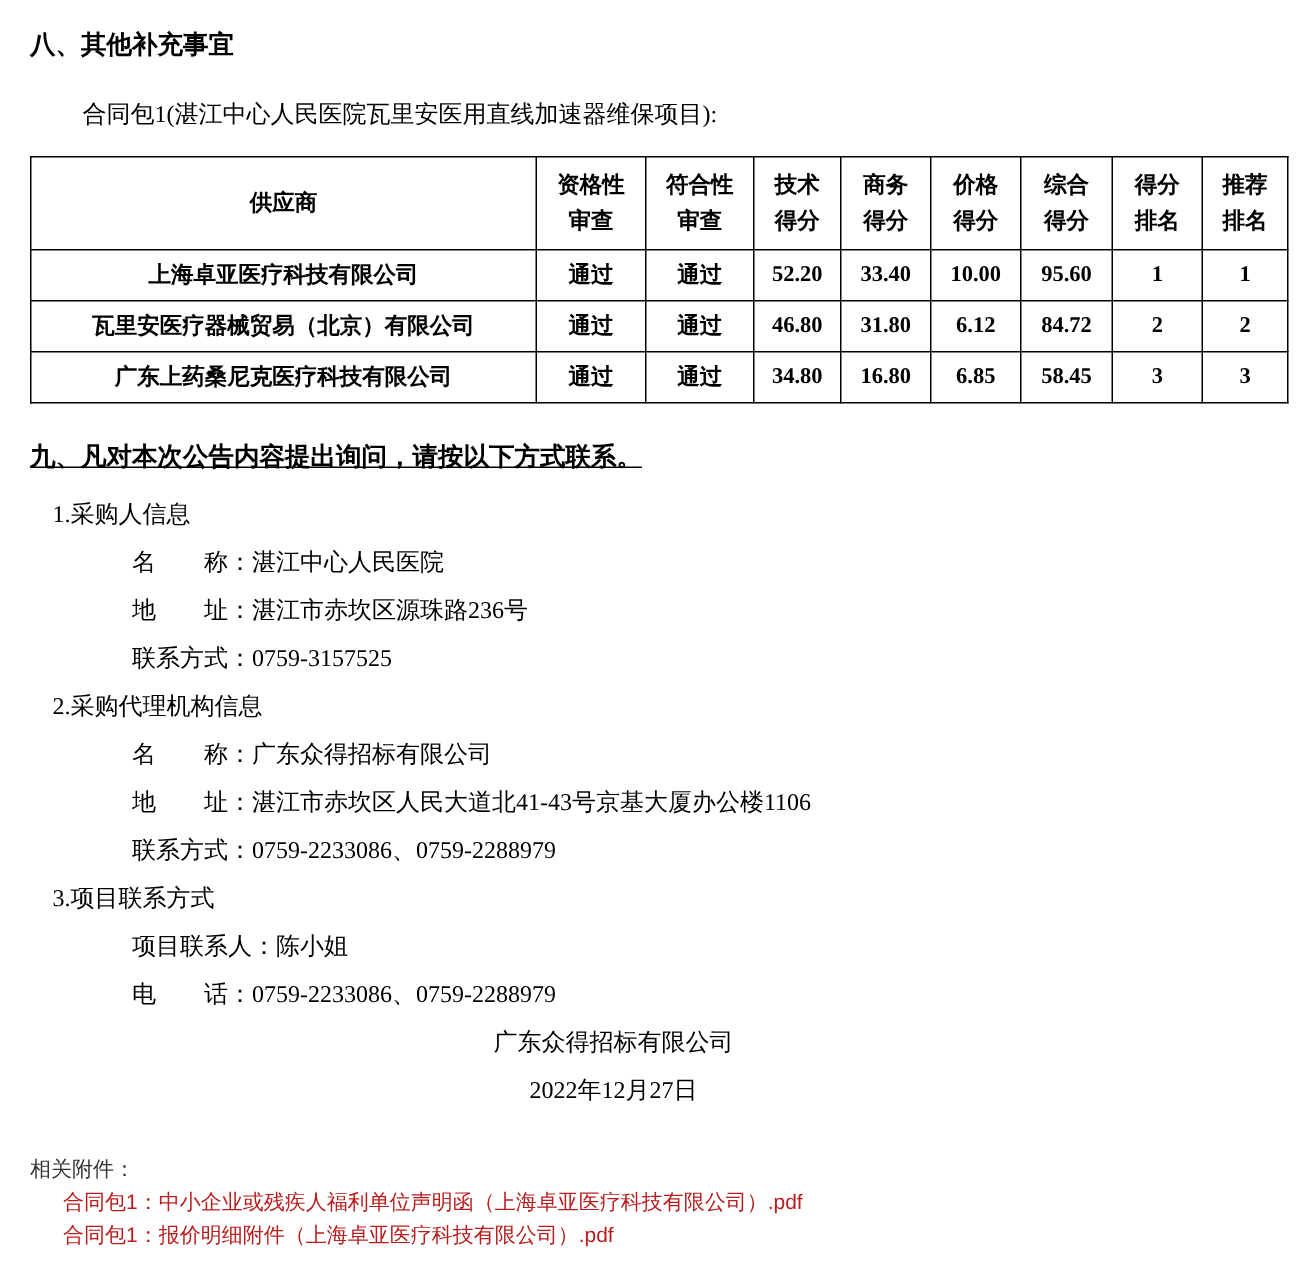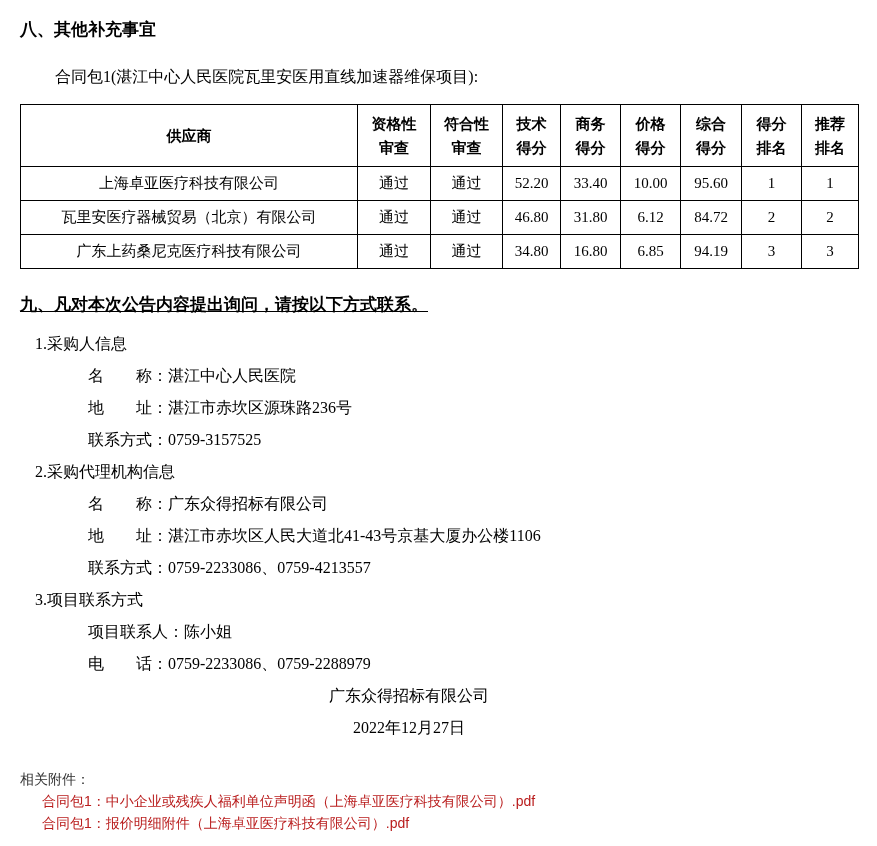--- a/index.html
+++ b/index.html
@@ -26,21 +26,21 @@
   }
   table.eval th, table.eval td {
     border: 1px solid #000000;
     text-align: center; vertical-align: middle;
     font-size: 15px; overflow: hidden; padding: 0 2px;
   }
   table.eval th {
     height: 62px; font-weight: bold;
     white-space: pre-line; line-height: 24px;
   }
-  table.eval td { height: 34px; font-weight: normal; }
+  table.eval td { height: 34px; font-weight: bold; }
 
   .s9 { margin-top: 26px; text-decoration: underline; }
 
   .contacts { margin-top: 14px; }
   .c-line { font-size: 16px; line-height: 32px; }
   .lvl1 { margin-left: 15px; }
   .lvl2 { margin-left: 68px; }
 
   .signature { text-align: center; font-size: 16px; line-height: 32px; }
 
@@ -120,39 +120,39 @@
         <td>2</td>
         <td>2</td>
       </tr>
       <tr>
         <td>广东上药桑尼克医疗科技有限公司</td>
         <td>通过</td>
         <td>通过</td>
         <td>34.80</td>
         <td>16.80</td>
         <td>6.85</td>
-        <td>94.19</td>
+        <td>58.45</td>
         <td>3</td>
         <td>3</td>
       </tr>
     </tbody>
   </table>
 
   <div class="sec-title s9">九、凡对本次公告内容提出询问，请按以下方式联系。</div>
 
   <div class="contacts">
     <div class="c-line lvl1">1.采购人信息</div>
     <div class="c-line lvl2">名　　称：湛江中心人民医院</div>
     <div class="c-line lvl2">地　　址：湛江市赤坎区源珠路236号</div>
     <div class="c-line lvl2">联系方式：0759-3157525</div>
 
     <div class="c-line lvl1">2.采购代理机构信息</div>
     <div class="c-line lvl2">名　　称：广东众得招标有限公司</div>
     <div class="c-line lvl2">地　　址：湛江市赤坎区人民大道北41-43号京基大厦办公楼1106</div>
-    <div class="c-line lvl2">联系方式：0759-2233086、0759-4213557</div>
+    <div class="c-line lvl2">联系方式：0759-2233086、0759-2288979</div>
 
     <div class="c-line lvl1">3.项目联系方式</div>
     <div class="c-line lvl2">项目联系人：陈小姐</div>
     <div class="c-line lvl2">电　　话：0759-2233086、0759-2288979</div>
   </div>
 
   <div class="signature">
     <div>广东众得招标有限公司</div>
     <div>2022年12月27日</div>
   </div>

